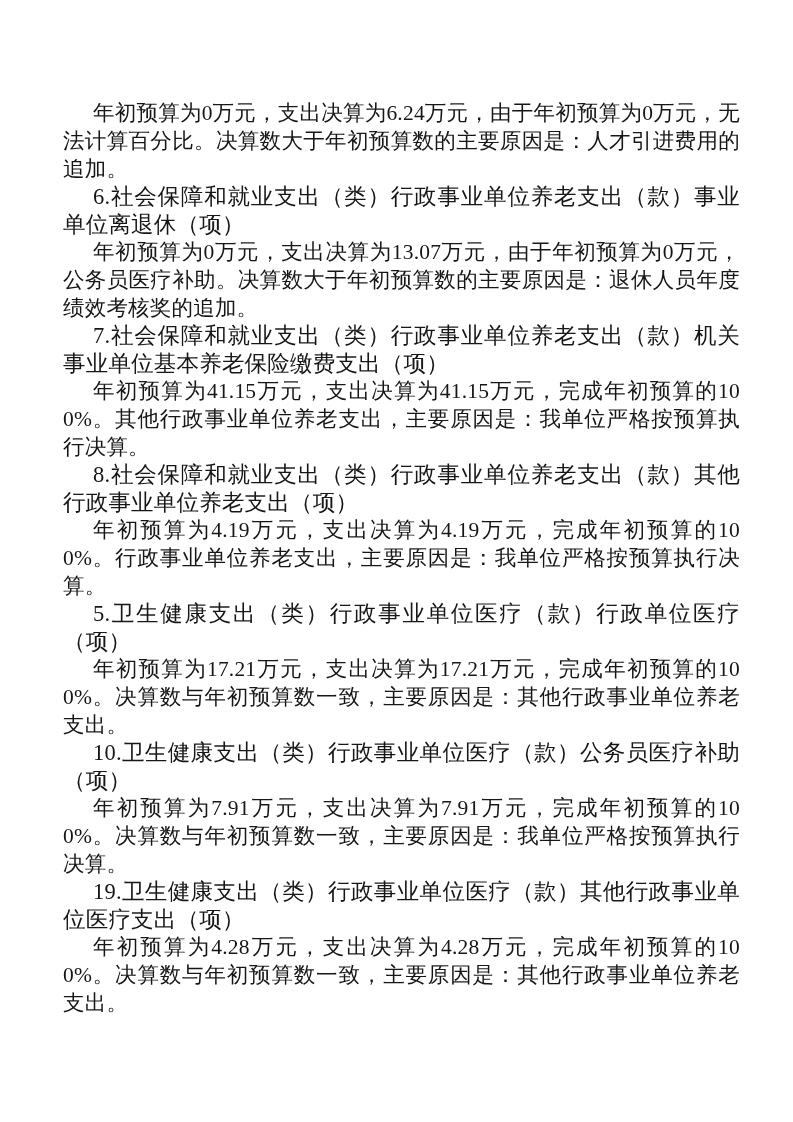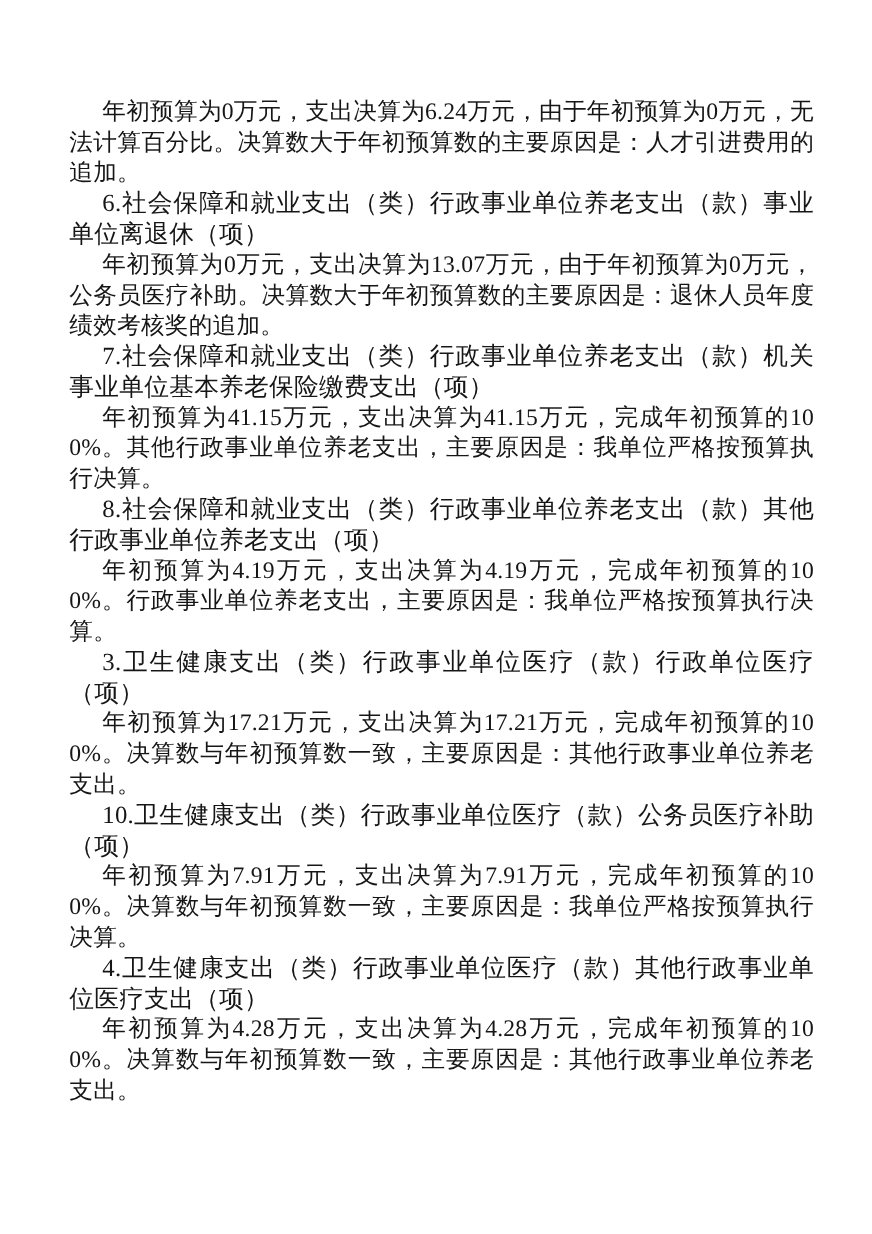--- a/index.html
+++ b/index.html
@@ -11,21 +11,21 @@
     position: relative;
     width: 793px;
     height: 1122px;
     background: #ffffff;
     overflow: hidden;
     font-family: "Liberation Serif", "DejaVu Serif", serif;
     color: #161616;
   }
   .content {
     position: absolute;
-    top: 88px;
+    top: 100px;
     left: 63px;
     width: 677px;
   }
   .body-para {
     margin: 0;
     font-size: 21.5px;
     line-height: 27.8px;
     text-align: justify;
     text-indent: 30px;
     font-weight: normal;
@@ -53,23 +53,23 @@
 
     <h2 class="sec-heading">6.社会保障和就业支出（类）行政事业单位养老支出（款）事业单位离退休（项）</h2>
     <p class="body-para">年初预算为0万元，支出决算为13.07万元，由于年初预算为0万元，公务员医疗补助。决算数大于年初预算数的主要原因是：退休人员年度绩效考核奖的追加。</p>
 
     <h2 class="sec-heading">7.社会保障和就业支出（类）行政事业单位养老支出（款）机关事业单位基本养老保险缴费支出（项）</h2>
     <p class="body-para">年初预算为41.15万元，支出决算为41.15万元，完成年初预算的100%。其他行政事业单位养老支出，主要原因是：我单位严格按预算执行决算。</p>
 
     <h2 class="sec-heading">8.社会保障和就业支出（类）行政事业单位养老支出（款）其他行政事业单位养老支出（项）</h2>
     <p class="body-para">年初预算为4.19万元，支出决算为4.19万元，完成年初预算的100%。行政事业单位养老支出，主要原因是：我单位严格按预算执行决算。</p>
 
-    <h2 class="sec-heading">3.卫生健康支出（类）行政事业单位医疗（款）行政单位医疗（项）</h2>
+    <h2 class="sec-heading">5.卫生健康支出（类）行政事业单位医疗（款）行政单位医疗（项）</h2>
     <p class="body-para">年初预算为17.21万元，支出决算为17.21万元，完成年初预算的100%。决算数与年初预算数一致，主要原因是：其他行政事业单位养老支出。</p>
 
     <h2 class="sec-heading">10.卫生健康支出（类）行政事业单位医疗（款）公务员医疗补助（项）</h2>
     <p class="body-para">年初预算为7.91万元，支出决算为7.91万元，完成年初预算的100%。决算数与年初预算数一致，主要原因是：我单位严格按预算执行决算。</p>
 
-    <h2 class="sec-heading">4.卫生健康支出（类）行政事业单位医疗（款）其他行政事业单位医疗支出（项）</h2>
+    <h2 class="sec-heading">19.卫生健康支出（类）行政事业单位医疗（款）其他行政事业单位医疗支出（项）</h2>
     <p class="body-para">年初预算为4.28万元，支出决算为4.28万元，完成年初预算的100%。决算数与年初预算数一致，主要原因是：其他行政事业单位养老支出。</p>
 
   </div>
 </div>
 
 </body></html>

